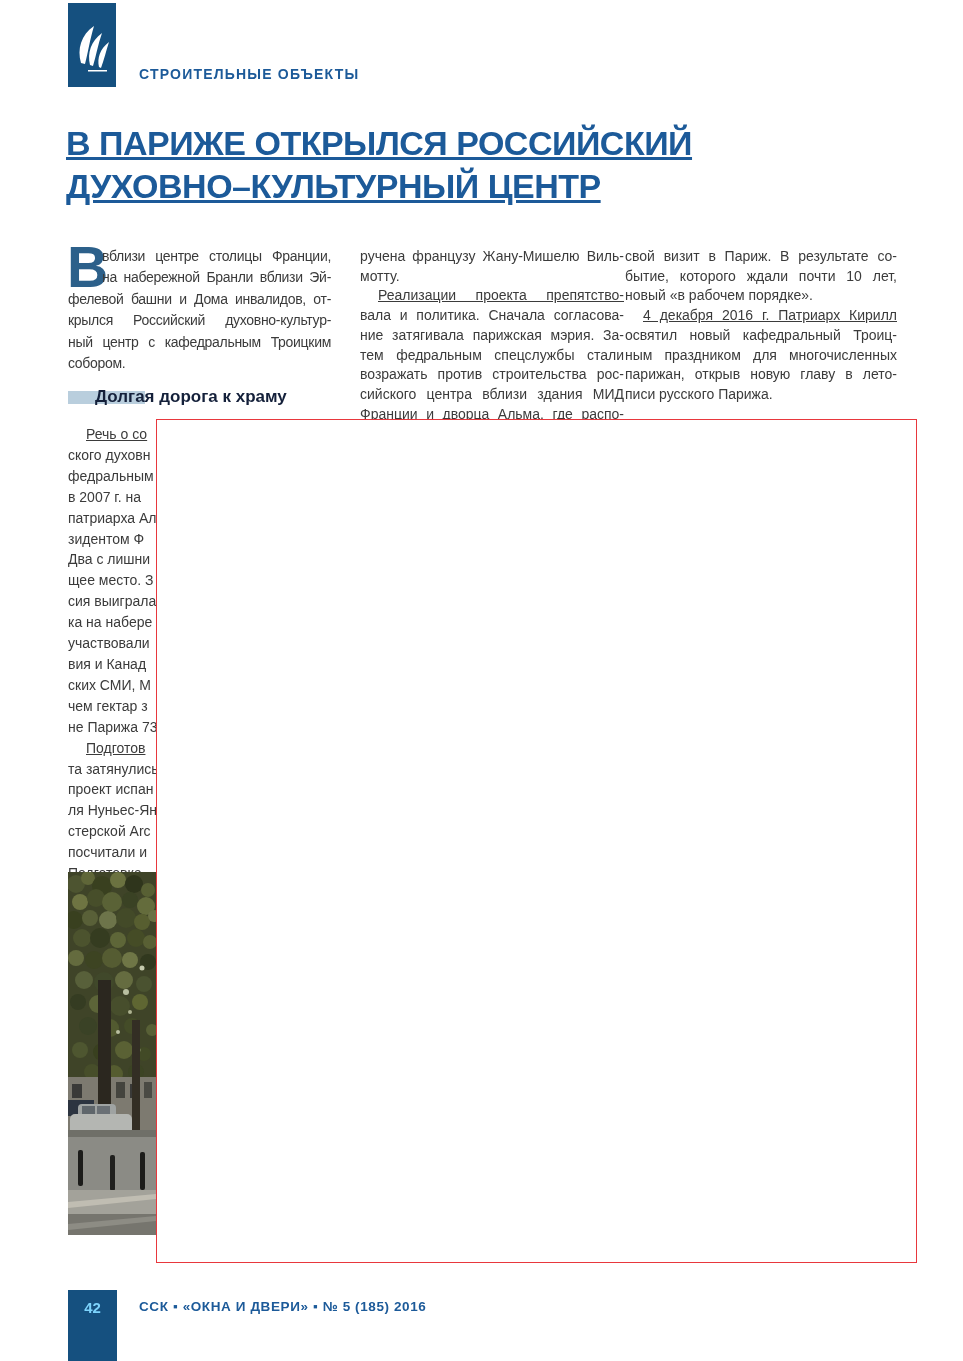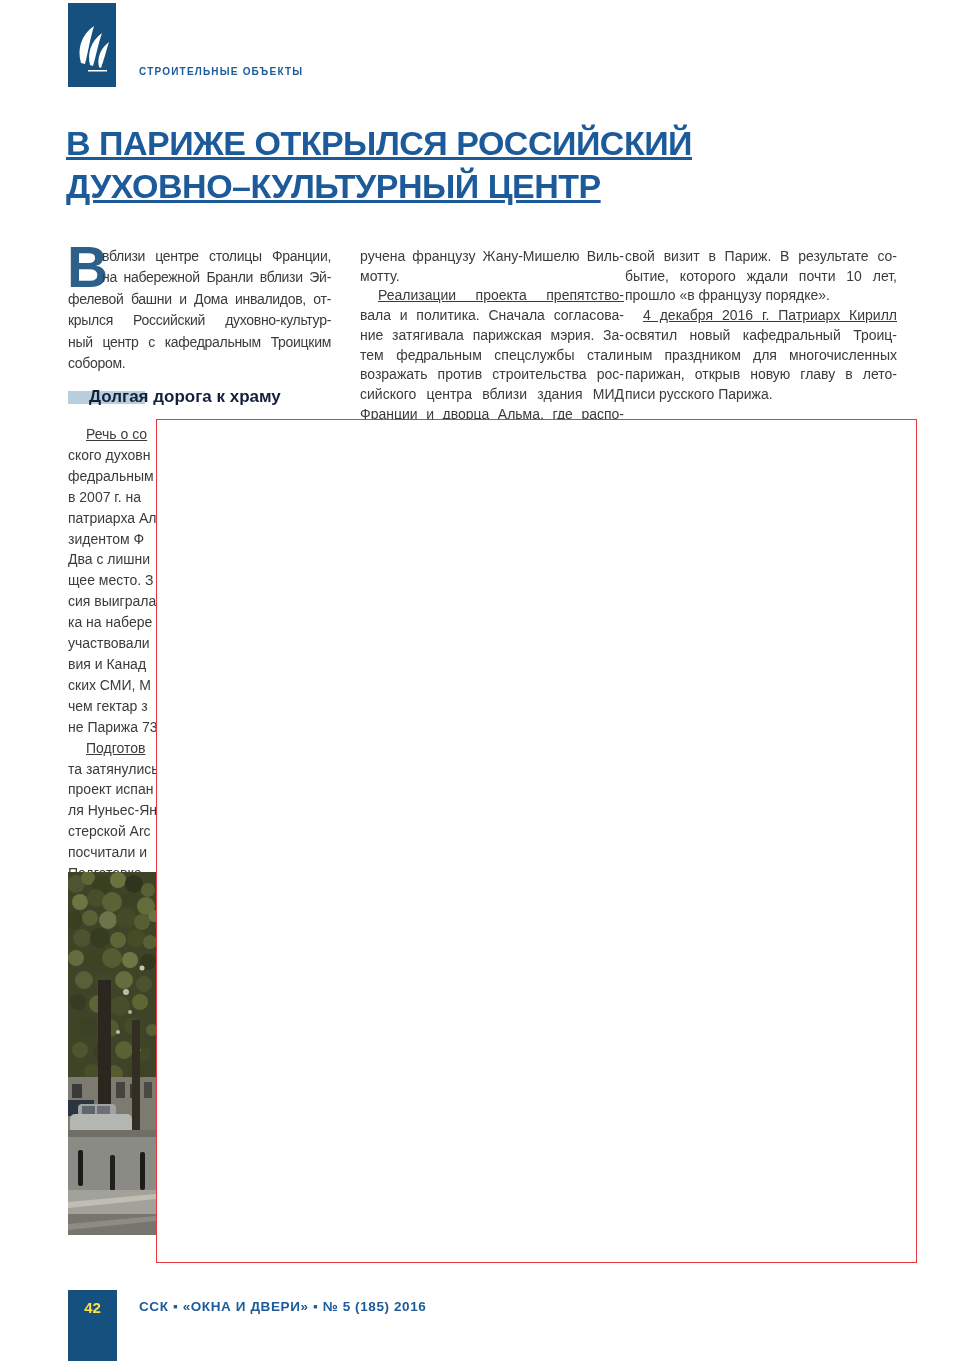--- a/index.html
+++ b/index.html
@@ -10,21 +10,21 @@
     font-family:"Liberation Sans", sans-serif;
     overflow:hidden;
   }
   
   .logo-box{
     position:absolute;left:68px;top:3px;width:48px;height:84px;
     background:#15507f;
   }
   .section-label{
     position:absolute;left:139px;top:66px;
-    font-size:10px;font-weight:bold;letter-spacing:1.2px;
+    font-size:14px;font-weight:bold;letter-spacing:1.2px;
     color:#1c5a99;
     text-align:right;
   }
   .title{
     position:absolute;left:66px;top:122px;margin:0;
     font-size:34px;font-weight:bold;line-height:43px;
     letter-spacing:-0.5px;color:#1c5a99;white-space:nowrap;text-decoration:underline;
   }
   
   .col{position:absolute;color:#3b3b3b;font-size:14px;}
@@ -35,41 +35,41 @@
   .col1-intro .cap-indent{margin-left:34px;width:229px;}
   .drop-cap{
     position:absolute;left:67px;top:244px;
     font-size:57px;line-height:46px;font-weight:bold;color:#2c608a;
   }
   .subhead-box{
     position:absolute;left:68px;top:391px;width:77px;height:13px;
     background:#b9cedd;
   }
   .subhead{
-    position:absolute;left:89px;top:387px;
+    position:absolute;left:95px;top:387px;
     font-size:17px;font-weight:bold;color:#14203a;white-space:nowrap;
   }
   .col1-frags{left:68px;top:424px;width:263px;line-height:20.9px;}
   .col2{left:360px;top:247px;width:264px;line-height:19.7px;}
   .col3{left:625px;top:247px;width:272px;line-height:19.7px;}
   
   .photo{position:absolute;left:68px;top:872px;width:88px;height:363px;z-index:1;}
   
   .overlay{
     position:absolute;left:156px;top:419px;width:759px;height:842px;
     background:#ffffff;border:1.5px solid #e8373d;z-index:5;
   }
   
   .footer-box{
     position:absolute;left:68px;top:1290px;width:49px;height:71px;
     background:#15507f;z-index:2;
   }
   .footer-num{
     display:block;text-align:center;padding-top:9px;
-    color:#fde047;font-size:15px;font-weight:bold;
+    color:#7dd3fc;font-size:15px;font-weight:bold;
   }
   .footer-line{
     position:absolute;left:139px;top:1299px;
     font-size:13.5px;font-weight:600;letter-spacing:0.6px;
     color:#1c5a99;white-space:nowrap;
   }
 </style>
 </head>
 <body>
 
@@ -138,21 +138,21 @@
     <div class="line jl">ние затягивала парижская мэрия. За-</div>
     <div class="line jl">тем федральным спецслужбы стали</div>
     <div class="line jl">возражать против строительства рос-</div>
     <div class="line jl">сийского центра вблизи здания МИД</div>
     <div class="line jl">Франции и дворца Альма, где распо-</div>
   </div>
 
   <div class="col col3">
     <div class="line jl">свой визит в Париж. В результате со-</div>
     <div class="line jl">бытие, которого ждали почти 10 лет,</div>
-    <div class="line">прошло «в французу порядке».</div>
+    <div class="line">новый «в рабочем порядке».</div>
     <div class="line jl ind">4 декабря 2016 г. Патриарх Кирилл</div>
     <div class="line jl">освятил новый кафедральный Троиц-</div>
     <div class="line jl">ным праздником для многочисленных</div>
     <div class="line jl">парижан, открыв новую главу в лето-</div>
     <div class="line">писи русского Парижа.</div>
   </div>
 
   <div class="photo">
     <svg width="88" height="363" viewBox="0 0 88 363">
       <rect x="0" y="0" width="88" height="363" fill="#8b8b85"></rect>

